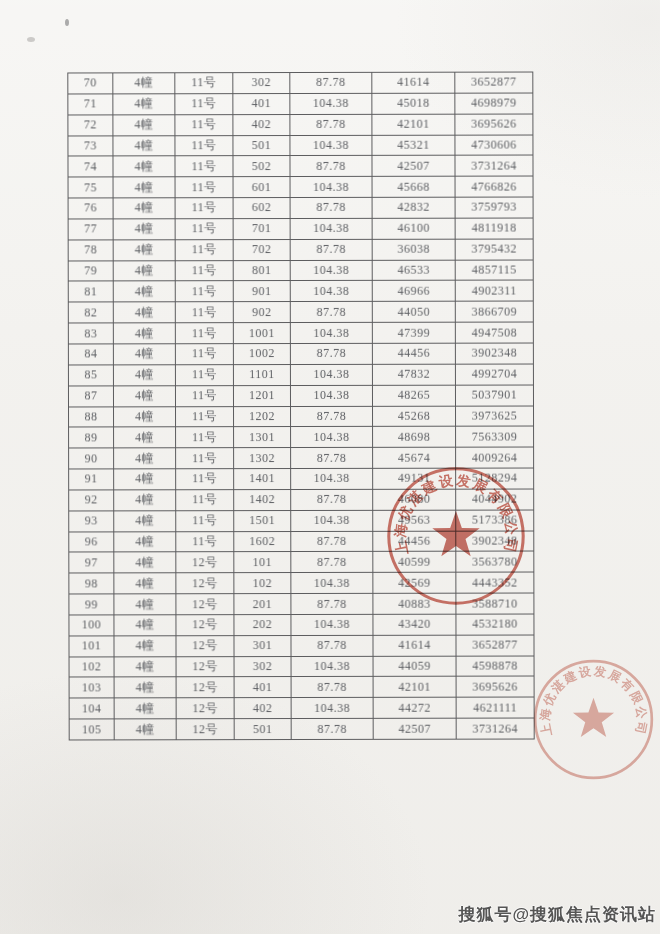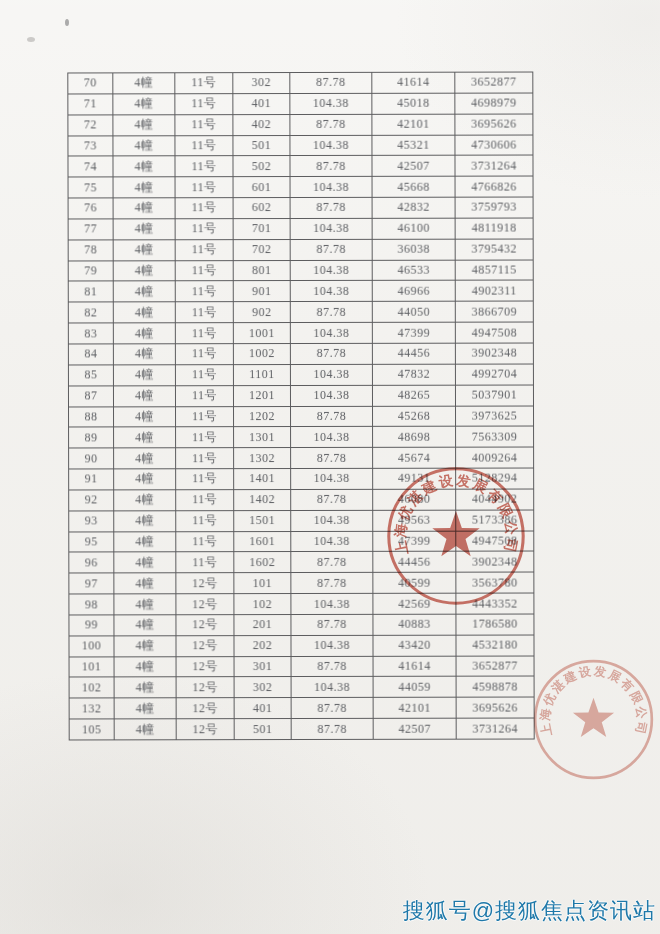--- a/index.html
+++ b/index.html
@@ -50,22 +50,22 @@
   .stamp .star{stroke:none;}
   .stamp.one .star{fill:#c0564a;}
   .stamp.two .star{fill:#cd7263;}
   .stamp text{font-family:"Liberation Serif",serif;font-size:14.5px;font-weight:bold;letter-spacing:2.5px;}
   .stamp.one text{fill:#c4584a;}
   .stamp.two text{fill:#cd7263;}
 
   .watermark{
     position:absolute;right:4px;bottom:8px;z-index:4;
     font-family:"Liberation Sans",sans-serif;
-    font-size:22px;font-weight:normal;letter-spacing:1px;
-    color:#0369a1;opacity:0.88;
+    font-size:17px;font-weight:bold;letter-spacing:1px;
+    color:#404040;opacity:0.88;
     text-shadow:0 1px 0 rgba(255,255,255,0.9),1px 0 0 rgba(255,255,255,0.7),
                 -1px 0 0 rgba(255,255,255,0.7),0 -1px 0 rgba(255,255,255,0.6);
     filter:blur(0.3px);
   }
 </style>
 </head>
 <body>
 
 <div class="scan-tone"></div>
 <div class="speck s1"></div>
@@ -275,29 +275,20 @@
         <tr>
           <td>93</td>
           <td>4幢</td>
           <td>11号</td>
           <td>1501</td>
           <td>104.38</td>
           <td>49563</td>
           <td>5173386</td>
         </tr>
         <tr>
-          <td>95</td>
-          <td>4幢</td>
-          <td>11号</td>
-          <td>1601</td>
-          <td>104.38</td>
-          <td>47399</td>
-          <td>4947508</td>
-        </tr>
-        <tr>
           <td>96</td>
           <td>4幢</td>
           <td>11号</td>
           <td>1602</td>
           <td>87.78</td>
           <td>44456</td>
           <td>3902348</td>
         </tr>
         <tr>
           <td>97</td>
@@ -317,21 +308,21 @@
           <td>42569</td>
           <td>4443352</td>
         </tr>
         <tr>
           <td>99</td>
           <td>4幢</td>
           <td>12号</td>
           <td>201</td>
           <td>87.78</td>
           <td>40883</td>
-          <td>1786580</td>
+          <td>3588710</td>
         </tr>
         <tr>
           <td>100</td>
           <td>4幢</td>
           <td>12号</td>
           <td>202</td>
           <td>104.38</td>
           <td>43420</td>
           <td>4532180</td>
         </tr>
@@ -347,27 +338,36 @@
         <tr>
           <td>102</td>
           <td>4幢</td>
           <td>12号</td>
           <td>302</td>
           <td>104.38</td>
           <td>44059</td>
           <td>4598878</td>
         </tr>
         <tr>
-          <td>132</td>
+          <td>103</td>
           <td>4幢</td>
           <td>12号</td>
           <td>401</td>
           <td>87.78</td>
           <td>42101</td>
           <td>3695626</td>
+        </tr>
+        <tr>
+          <td>104</td>
+          <td>4幢</td>
+          <td>12号</td>
+          <td>402</td>
+          <td>104.38</td>
+          <td>44272</td>
+          <td>4621111</td>
         </tr>
         <tr>
           <td>105</td>
           <td>4幢</td>
           <td>12号</td>
           <td>501</td>
           <td>87.78</td>
           <td>42507</td>
           <td>3731264</td>
         </tr>

